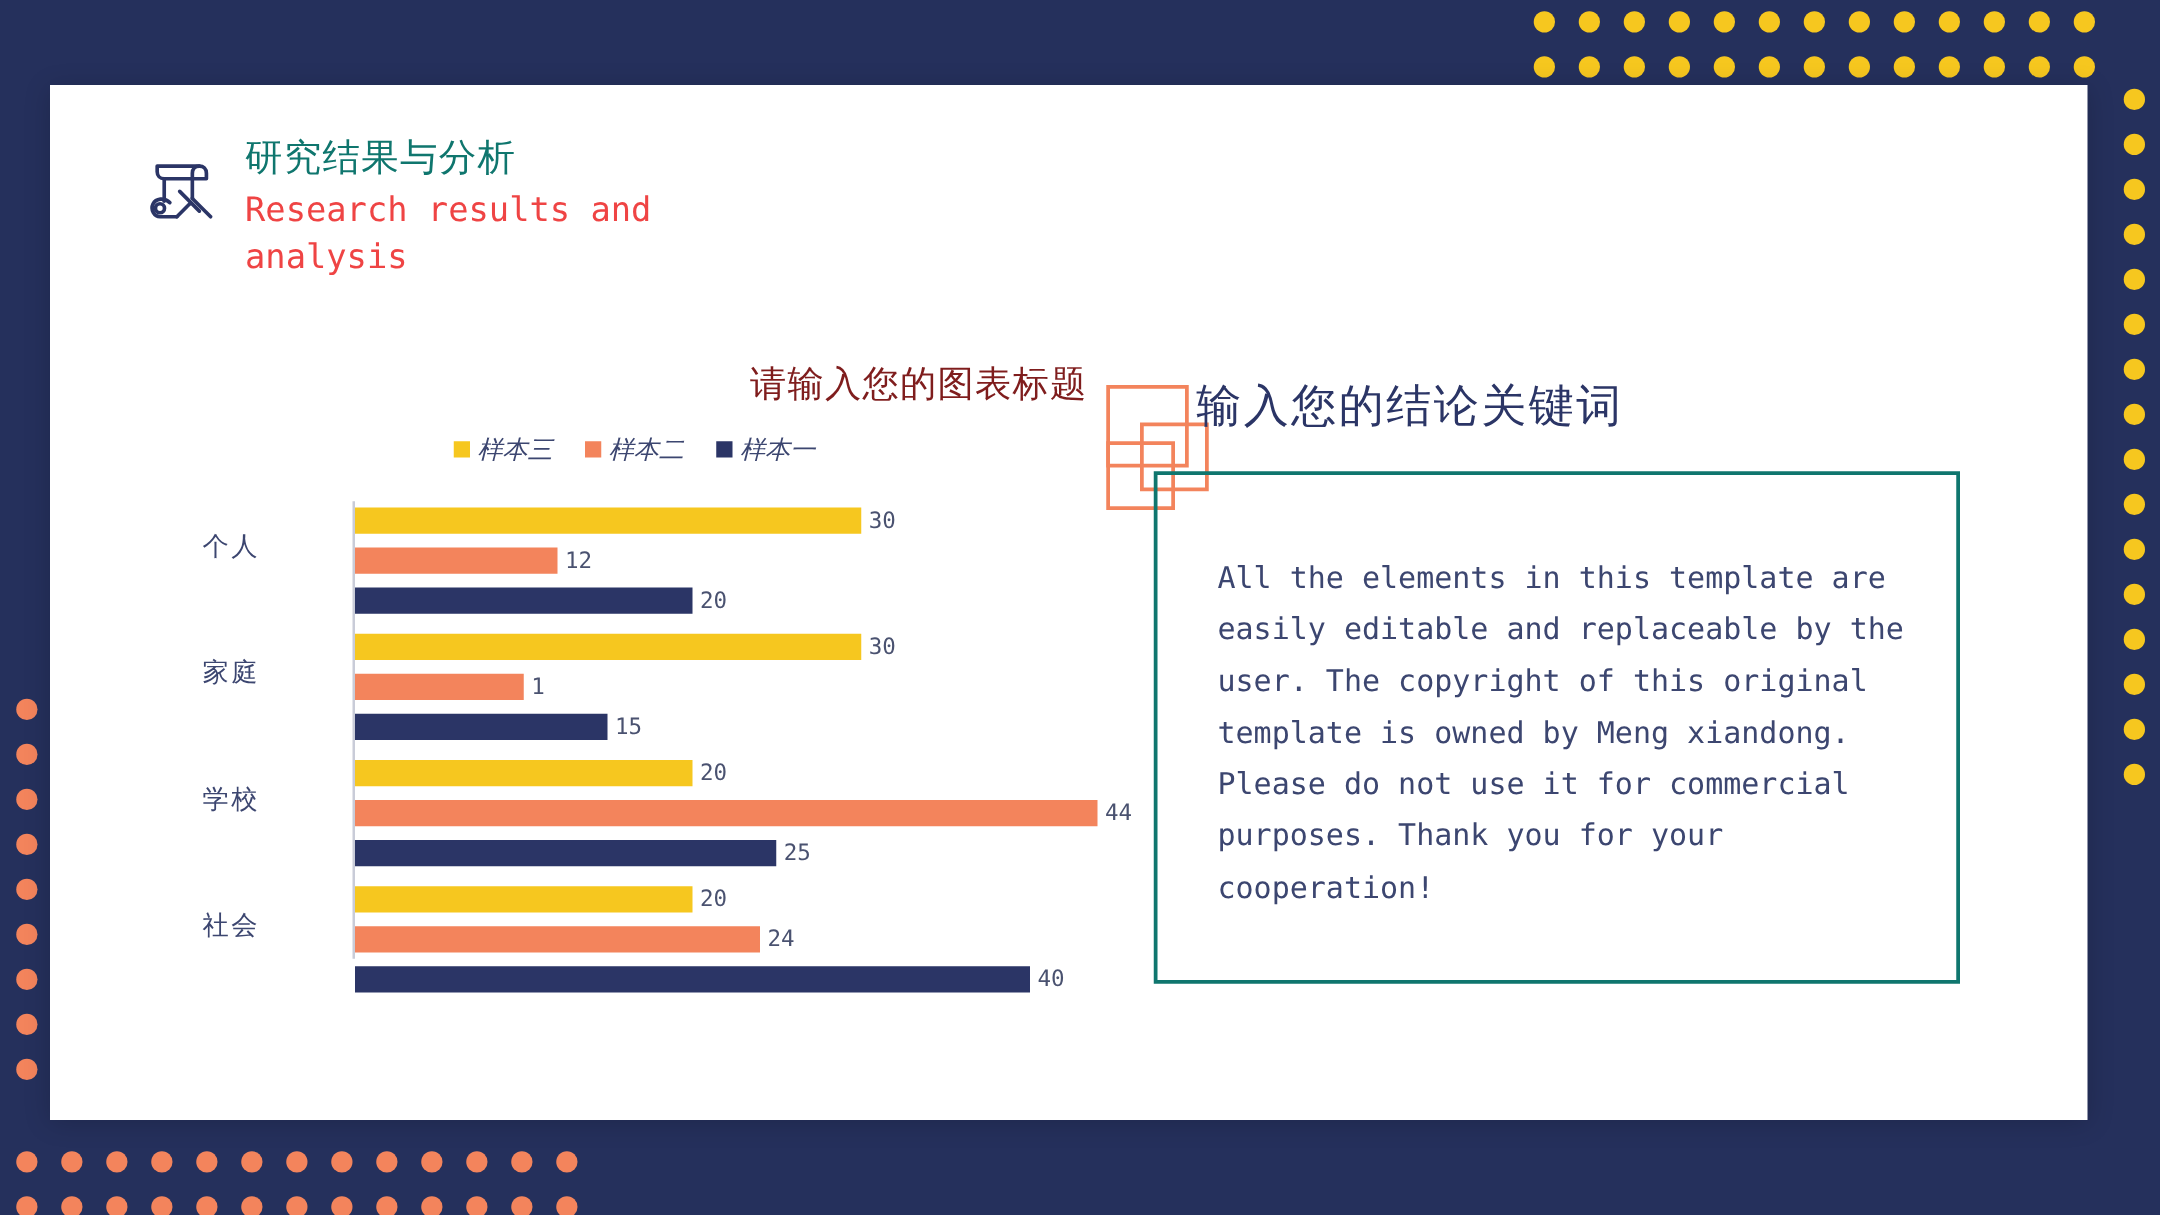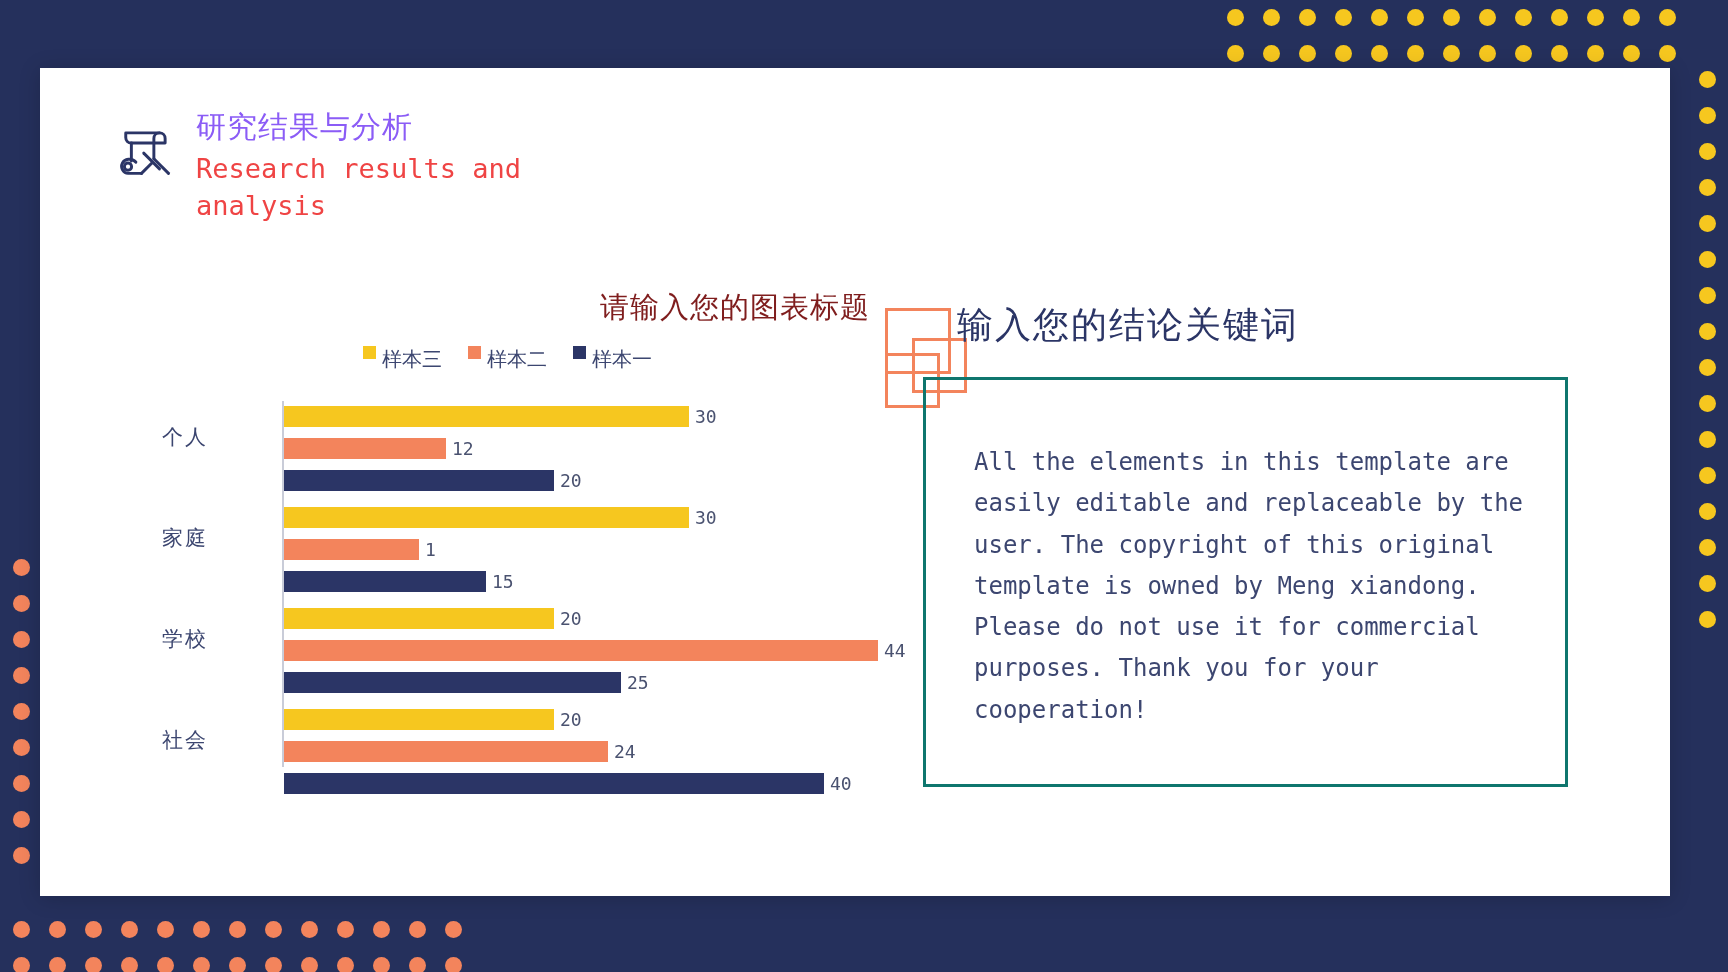--- a/index.html
+++ b/index.html
@@ -98,21 +98,21 @@
     margin-right: 14px;
     flex: 0 0 auto;
     margin-top: 8px;
   }
   .header-text {
     display: flex;
     flex-direction: column;
   }
   #header-title-cn {
     font-size: 30px;
-    color: #8b5cf6;
+    color: #0f766e;
     line-height: 1.25;
     letter-spacing: 1px;
   }
   #header-title-en {
     font-family: "DejaVu Sans Mono", monospace;
     font-size: 27px;
     color: #ef4444;
     line-height: 1.38;
     max-width: 360px;
     margin-top: 4px;
@@ -134,23 +134,24 @@
   }
   #chart-legend {
     display: flex;
     justify-content: center;
     gap: 26px;
     margin-top: 18px;
     margin-left: 35px;
   }
   .legend-item {
     display: flex;
-    align-items: flex-start;
+    align-items: center;
     font-size: 20px;
     color: #3c4670;
+    font-style: italic;
   }
   .legend-swatch {
     width: 13px;
     height: 13px;
     margin-right: 6px;
   }
 
   #chart-plot {
     position: relative;
     margin-top: 28px;

